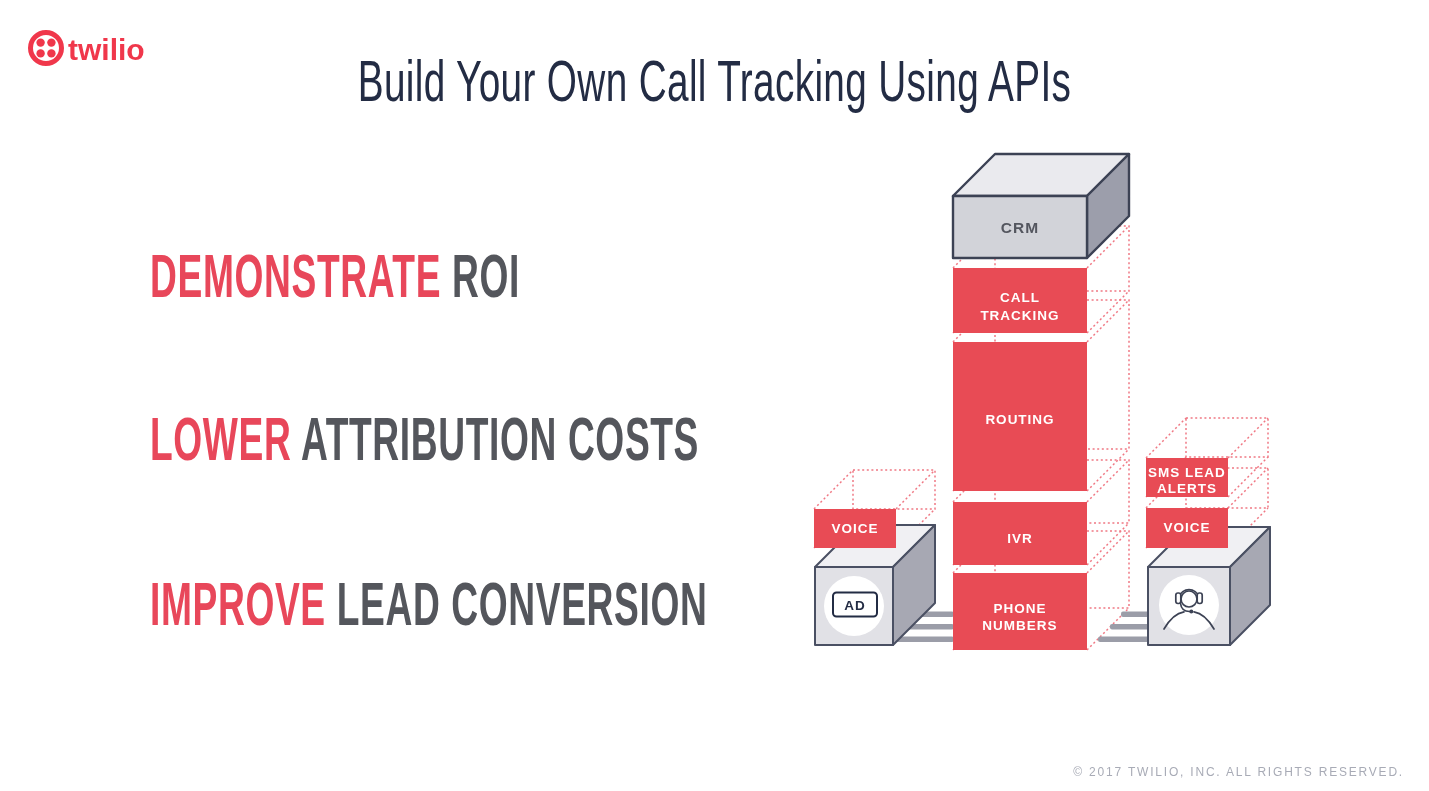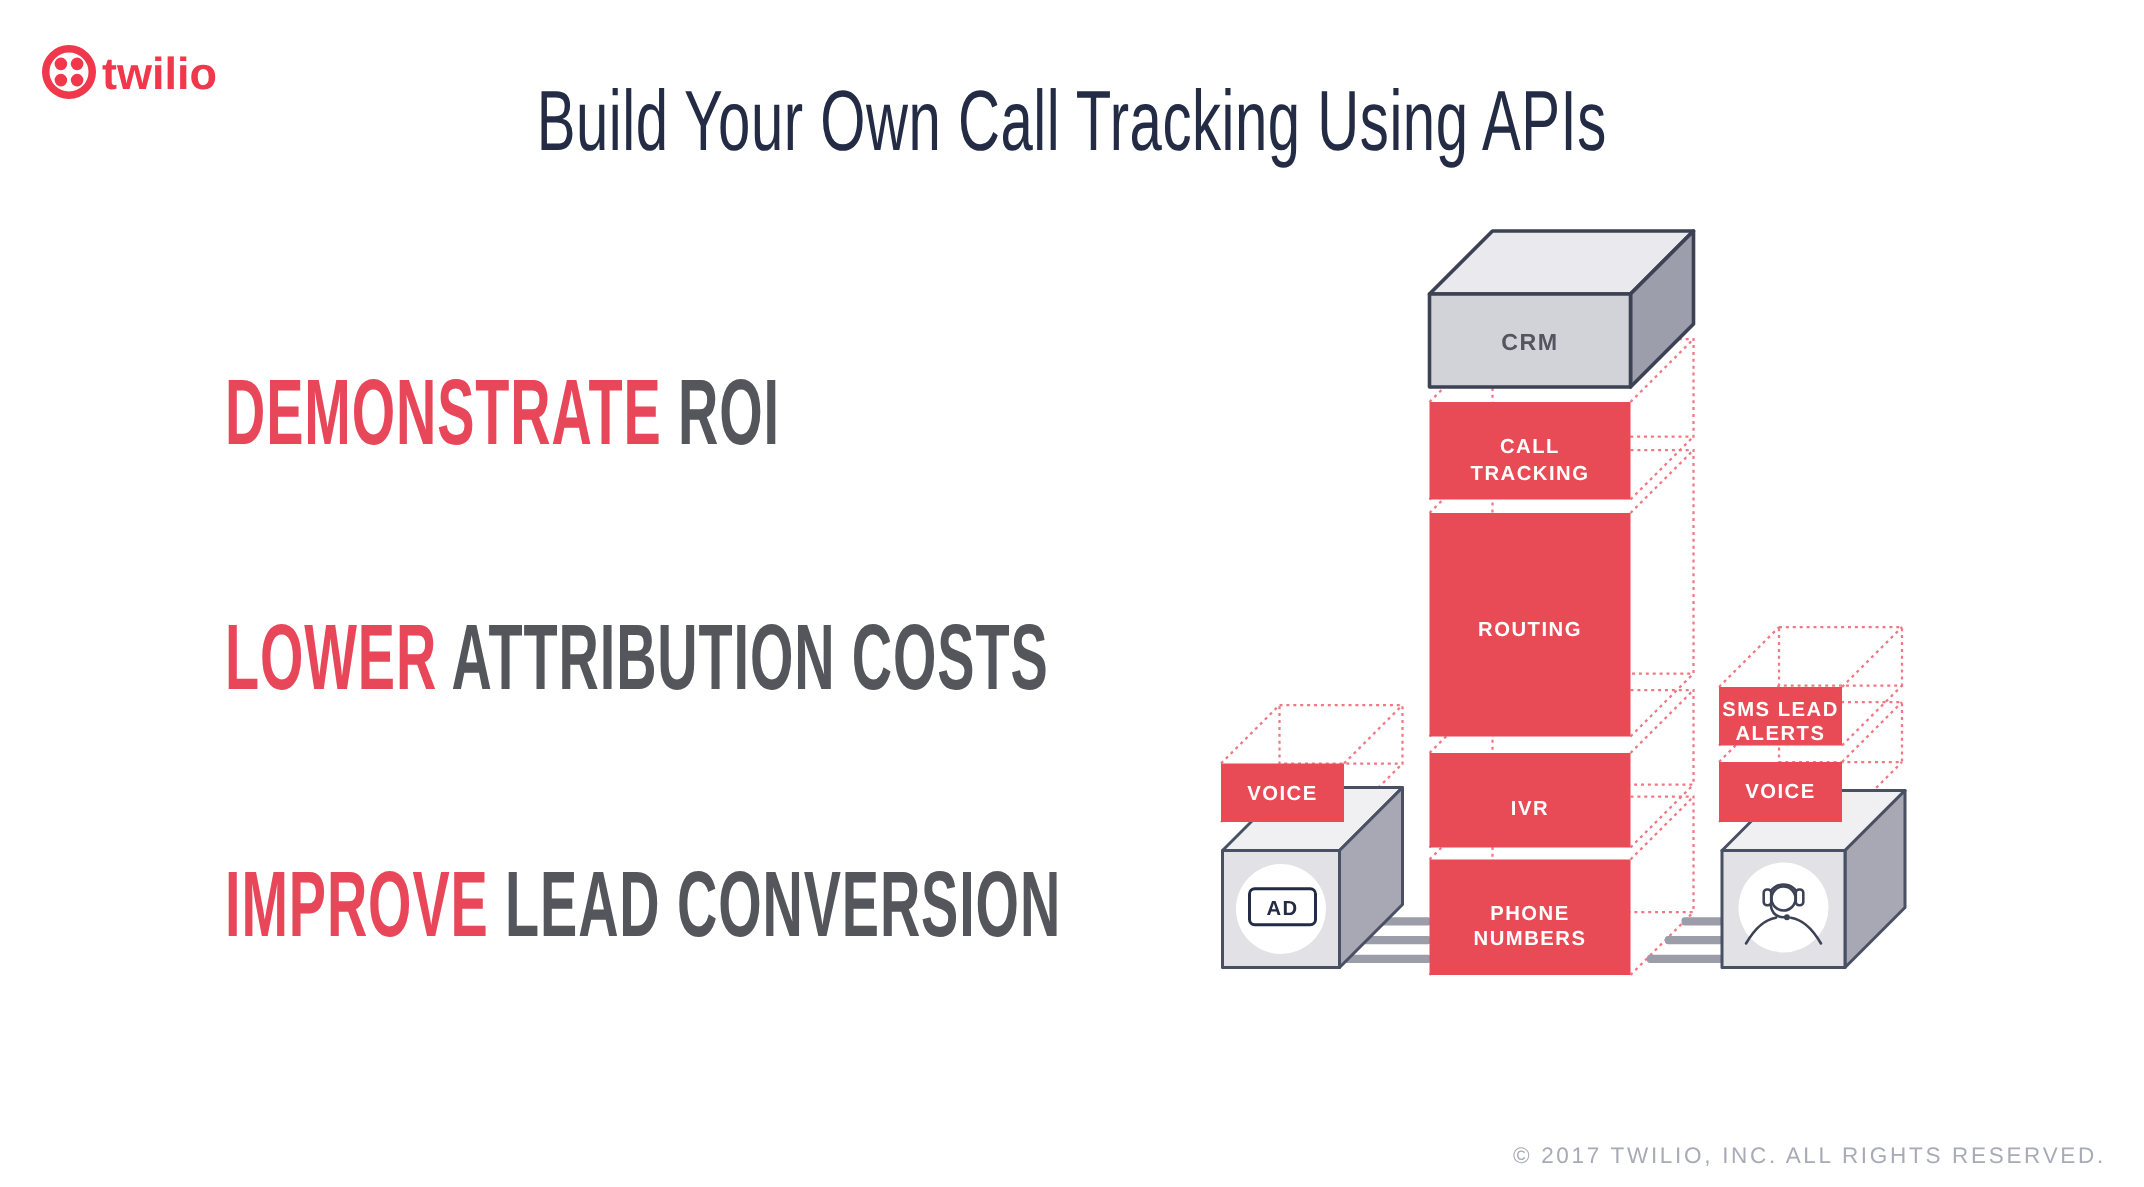--- a/index.html
+++ b/index.html
@@ -38,21 +38,21 @@
   }
   .graylabel{
     fill:#54565F;font-weight:700;font-size:15.5px;letter-spacing:1px;
     text-anchor:middle;font-family:"Liberation Sans","DejaVu Sans",sans-serif;
   }
   .cable{fill:#9B9DA8;}
   .agent{stroke:#3C4254;stroke-width:1.7;fill:none;stroke-linecap:round;}
   
   #copyright{
     position:absolute;right:25px;bottom:12px;margin:0;
-    font-size:15px;letter-spacing:1.8px;color:#A8ABB6;font-weight:400;
+    font-size:12px;letter-spacing:1.8px;color:#A8ABB6;font-weight:400;
   }
 </style>
 </head>
 <body>
 
 <svg id="logo" viewBox="0 0 140 50" aria-hidden="true">
   <g>
     <circle cx="22" cy="24" r="15.5" fill="none" stroke="#F0374B" stroke-width="5"></circle>
     <circle cx="16.6" cy="18.6" r="4.2" fill="#F0374B"></circle>
     <circle cx="27.4" cy="18.6" r="4.2" fill="#F0374B"></circle>

